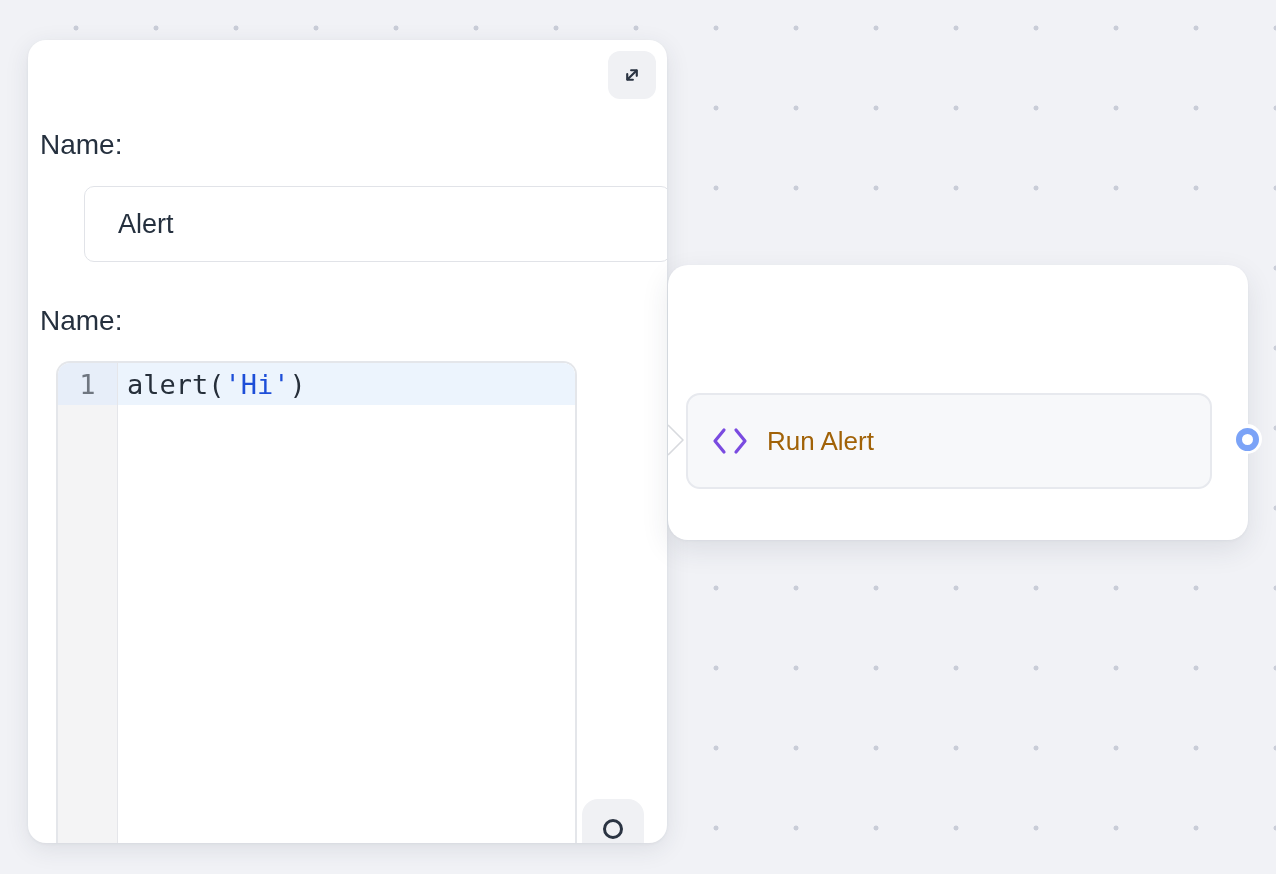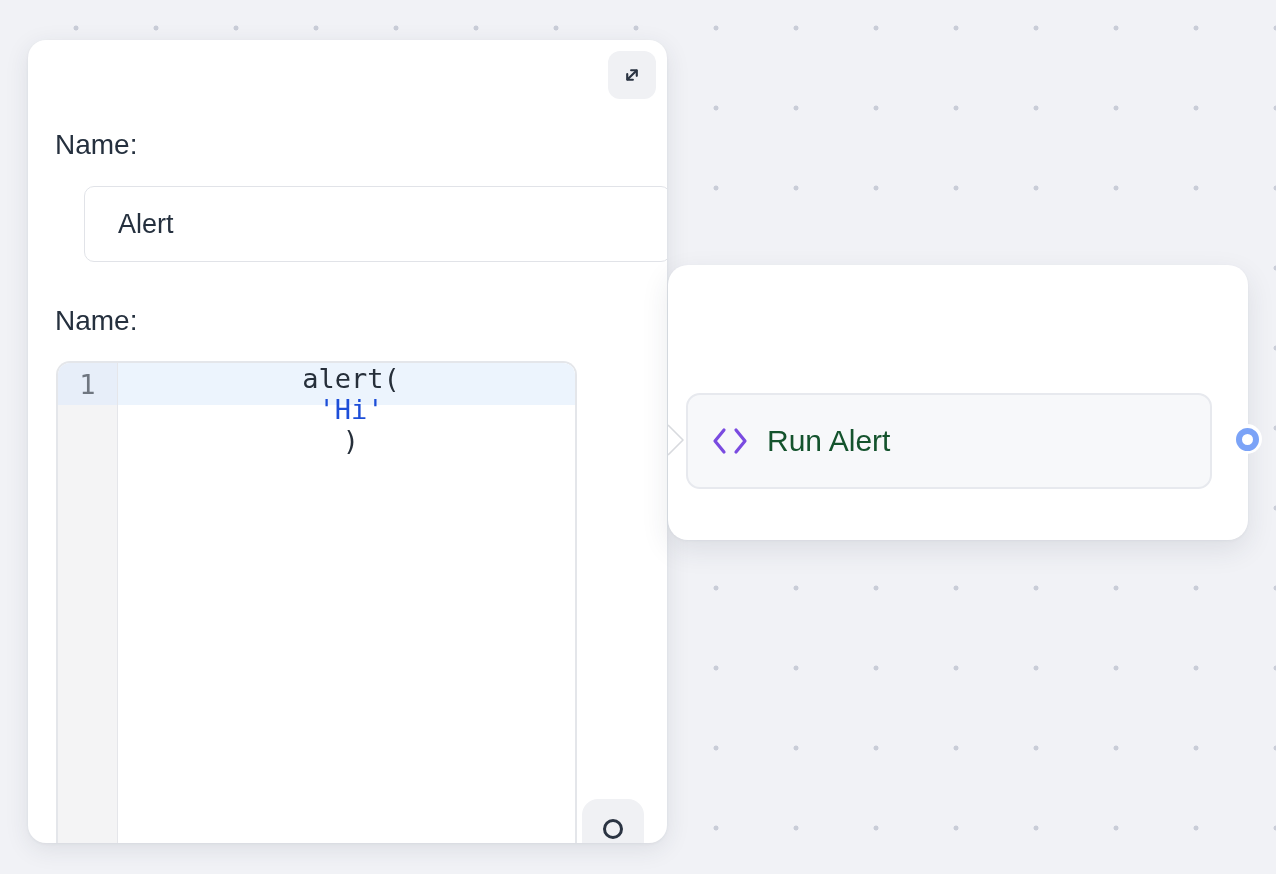--- a/index.html
+++ b/index.html
@@ -25,21 +25,21 @@
     overflow: hidden;
   }
   .expand-btn {
     position: absolute; top: 11px; right: 11px;
     width: 48px; height: 48px;
     background: #f0f1f4; border: none; border-radius: 12px;
     display: flex; align-items: center; justify-content: center;
     cursor: pointer;
   }
   .field-label {
-    position: absolute; left: 27px;
+    position: absolute; left: 12px;
     font-size: 28px; line-height: 34px; color: #25303e;
   }
   .name-label { top: 88px; }
   .code-label { top: 264px; }
   .name-input {
     position: absolute; left: 27px; top: 146px;
     width: 587px; height: 76px;
     border: 1px solid #e1e3e8; border-radius: 10px;
     background: #fff;
     font-family: "Liberation Sans", "DejaVu Sans", sans-serif;
@@ -70,21 +70,21 @@
     color: #6f7680;
   }
   .gutter .line-no {
     height: 42px; display: flex; align-items: center; justify-content: center;
     background: #e7eef9;
   }
   .code-area { flex: 1 1 auto; background: #fff; }
   .code-line {
     height: 42px; display: flex; align-items: center;
     background: #ecf4fd; padding-left: 9px;
-    white-space: pre; color: #262f3a; flex-direction: column;
+    white-space: pre; color: #262f3a;
   }
   .tok-str { color: #1d4ed8; }
 
   .avatar-btn {
     position: absolute; left: 554px; top: 759px;
     width: 62px; height: 72px;
     background: #f0f1f4; border: none; border-radius: 16px;
     display: flex; justify-content: center; align-items: flex-start;
     padding-top: 17px; cursor: pointer;
   }
@@ -104,21 +104,21 @@
   .node-item {
     position: absolute; left: 18px; top: 128px;
     width: 526px; height: 96px;
     background: #f7f8fa;
     border: 2px solid #e7e9ee;
     border-radius: 14px;
     display: flex; align-items: center;
     padding-left: 24px; gap: 19px;
     cursor: pointer;
   }
-  .node-label { font-size: 30px; color: #14532d; }
+  .node-label { font-size: 26px; color: #a16207; }
 
   .socket-in {
     position: absolute; left: -1px; top: 158px;
     width: 18px; height: 34px; cursor: crosshair;
   }
   .handle-out {
     position: absolute; left: 564px; top: 159px;
     width: 30px; height: 30px; border-radius: 50%;
     background: #ffffff;
     display: flex; align-items: center; justify-content: center;

